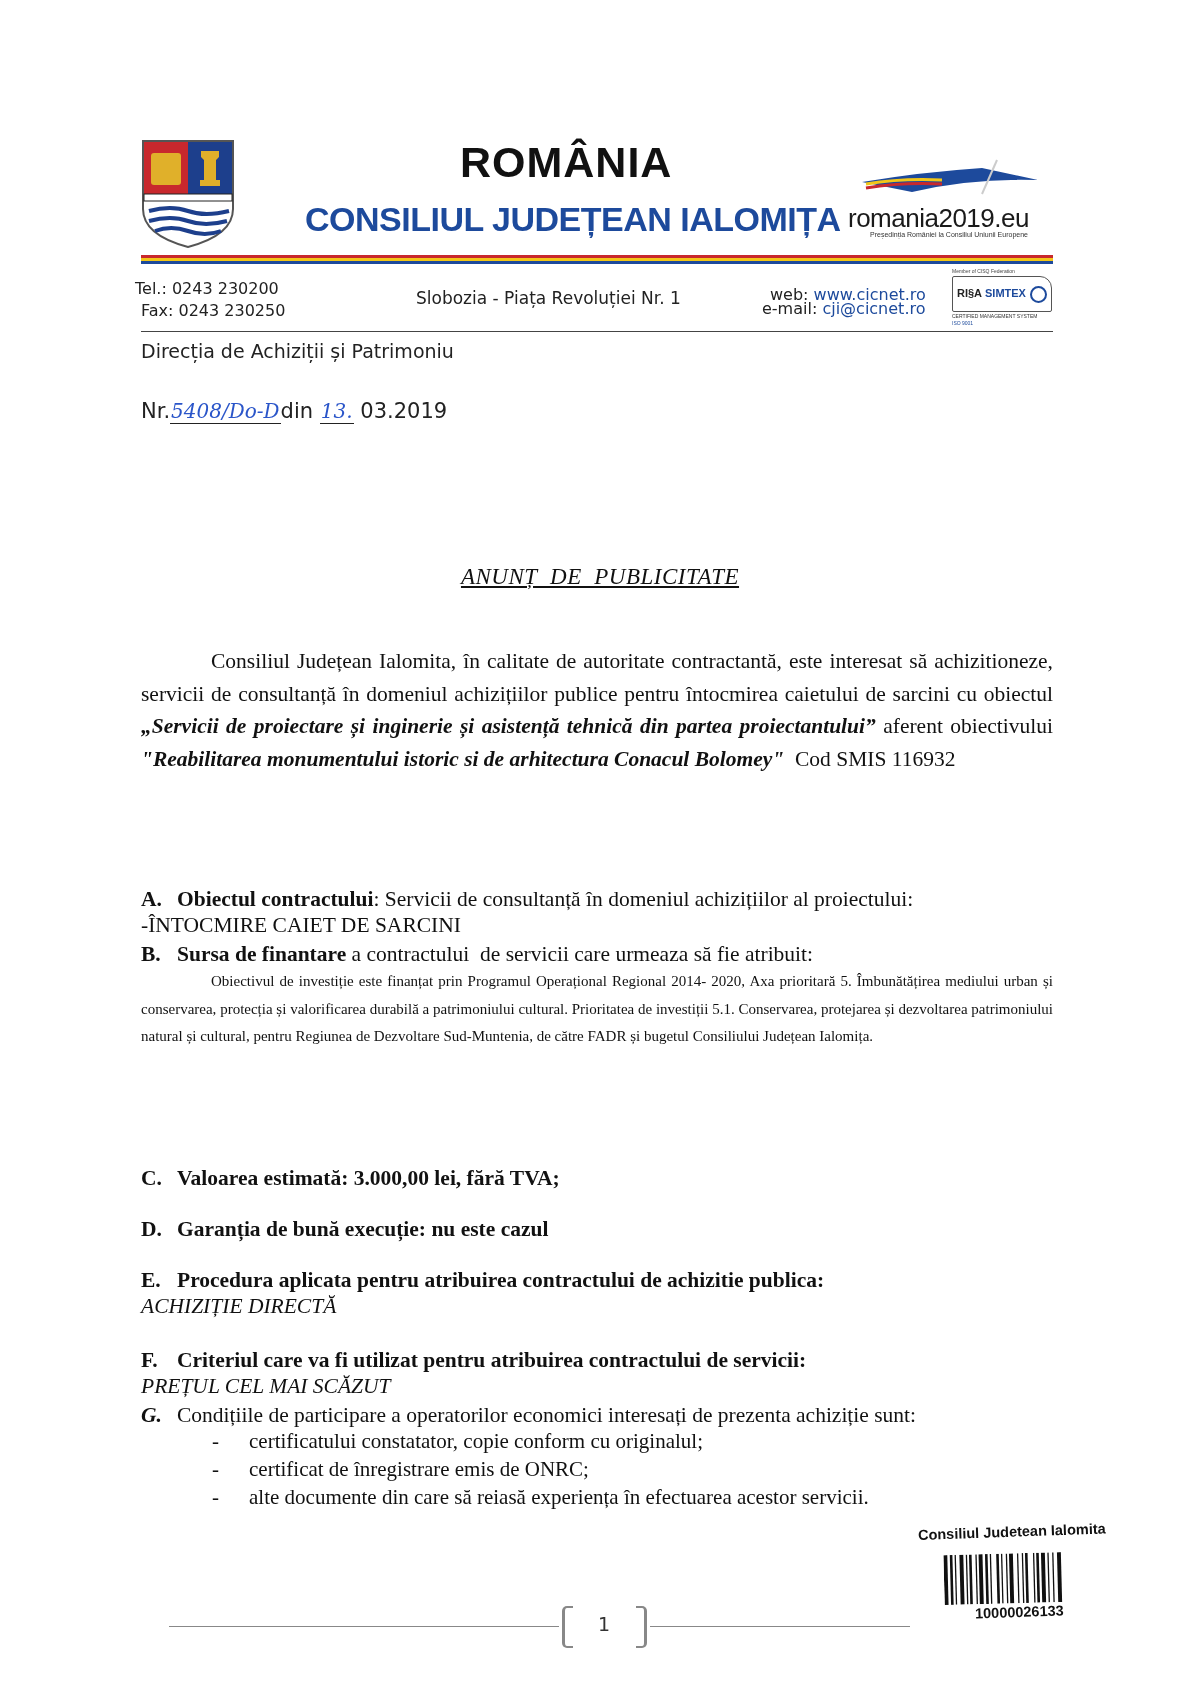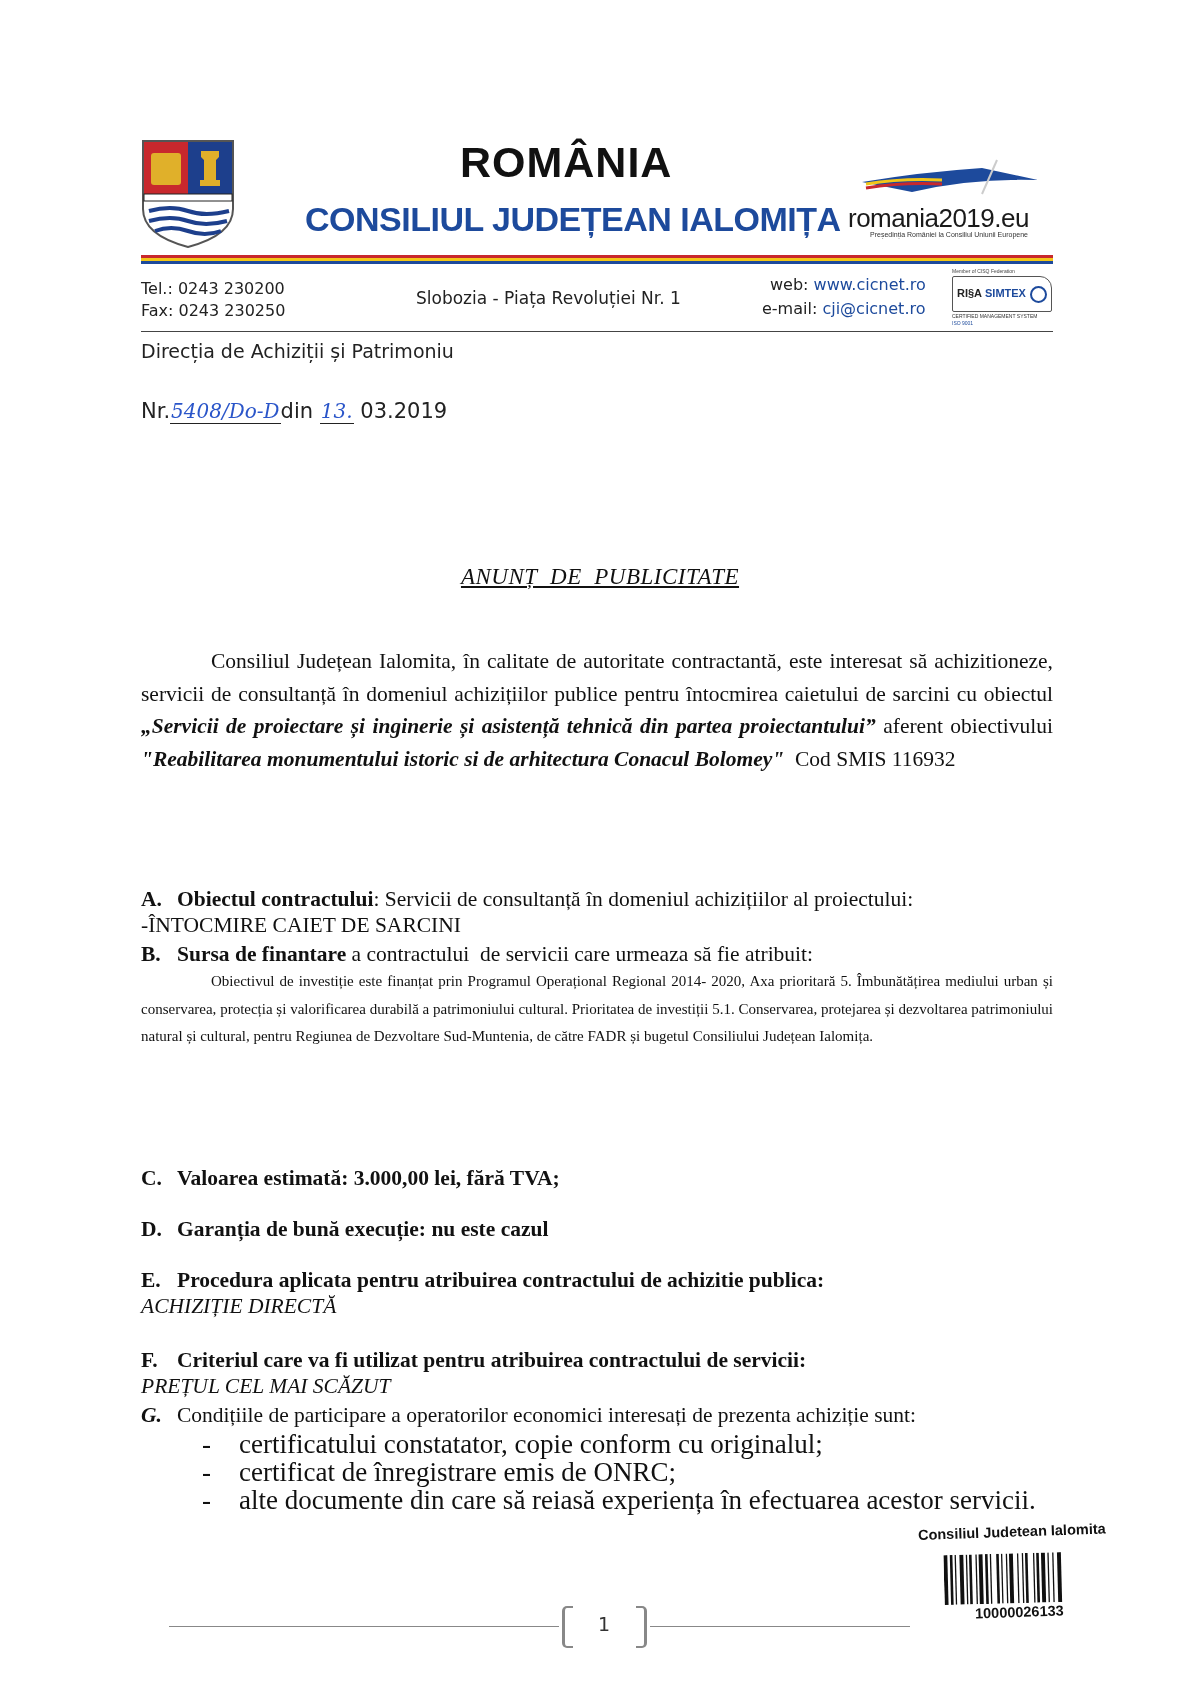--- a/index.html
+++ b/index.html
@@ -14,24 +14,24 @@
   #romania-title { left: 460px; top: 138px; font-size: 43px; font-weight: bold; letter-spacing: 1px; color: #111; }
   #council-title { left: 278px; top: 200px; font-size: 34px; font-weight: bold; color: #1d4a9c; letter-spacing: -0.5px; transform: scaleX(1.0); transform-origin: left; white-space: nowrap; margin-left: 27px; }
   #eu-logo { left: 862px; top: 158px; width: 178px; height: 40px; }
   #eu-site { left: 848px; top: 203px; font-size: 26px; color: #1a1a1a; letter-spacing: -0.5px; white-space: nowrap; }
   #eu-sub { left: 870px; top: 231px; font-size: 7px; color: #333; white-space: nowrap; }
 
   #tricolor { left: 141px; top: 255px; width: 912px; height: 9px; }
   #tricolor div { height: 3px; }
 
   .contact { font-size: 16px; color: #222; white-space: nowrap; }
-  #tel { left: 141px; top: 279px; }
+  #tel { left: 135px; top: 279px; }
   #fax { left: 141px; top: 301px; }
   #address { left: 416px; top: 288px; font-size: 17px; }
-  #web { left: 770px; top: 275px; }
+  #web { left: 770px; top: 285px; }
   #email { left: 762px; top: 299px; }
   .blue { color: #1d4a9c; }
 
   #cert-box { left: 950px; top: 268px; width: 104px; height: 68px; }
   #cert-member { font-size: 5px; color: #444; white-space: nowrap; position: absolute; left: 2px; top: 0; }
   #cert-frame { position: absolute; left: 2px; top: 8px; width: 98px; height: 34px; border: 1.5px solid #555; border-radius: 2px 12px 2px 2px; }
   #cert-riea { position: absolute; left: 4px; top: 10px; font-size: 11px; font-weight: bold; color: #222; }
   #cert-simtex { position: absolute; left: 32px; top: 10px; font-size: 11px; font-weight: bold; color: #1d4a9c; }
   #cert-circle { position: absolute; right: 4px; top: 9px; width: 13px; height: 13px; border: 2px solid #1d4a9c; border-radius: 50%; }
   #cert-line1 { position: absolute; left: 2px; top: 45px; font-size: 5px; color: #333; white-space: nowrap; }
@@ -59,21 +59,21 @@
   #secB { top: 941px; }
   #secB-body { left: 141px; width: 912px; top: 968px; font-size: 15px; line-height: 27.5px; text-align: justify; text-indent: 70px; }
   #secC { top: 1165px; font-weight: bold; }
   #secD { top: 1216px; font-weight: bold; }
   #secE { top: 1267px; font-weight: bold; }
   #secE-sub { top: 1294px; font-style: italic; }
   #secF { top: 1347px; font-weight: bold; }
   #secF-sub { top: 1374px; font-style: italic; }
   #secG { top: 1402px; }
   #secG .letter { font-style: italic; }
-  .bullet { left: 202px; font-size: 27px; white-space: nowrap; }
+  .bullet { left: 212px; font-size: 21px; white-space: nowrap; }
   .bullet .dash { display: inline-block; width: 37px; }
   #b1 { top: 1429px; }
   #b2 { top: 1457px; }
   #b3 { top: 1485px; }
 
   #stamp-text { left: 918px; top: 1527px; font-size: 14.5px; font-weight: bold; transform: rotate(-2deg); transform-origin: left; white-space: nowrap; }
   #barcode { left: 944px; top: 1553px; width: 162px; height: 50px; transform: rotate(-1.5deg); }
   #barcode-num { left: 975px; top: 1604px; font-size: 14.5px; font-weight: bold; transform: rotate(-2deg); }
 
   #footer-left { left: 169px; top: 1626px; width: 390px; border-top: 1.5px solid #888; }

